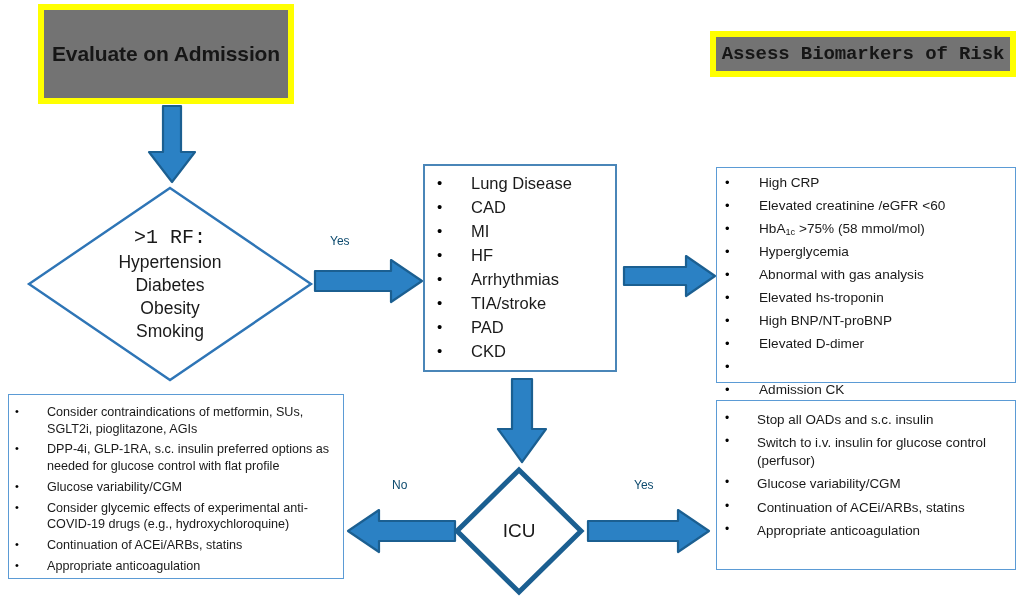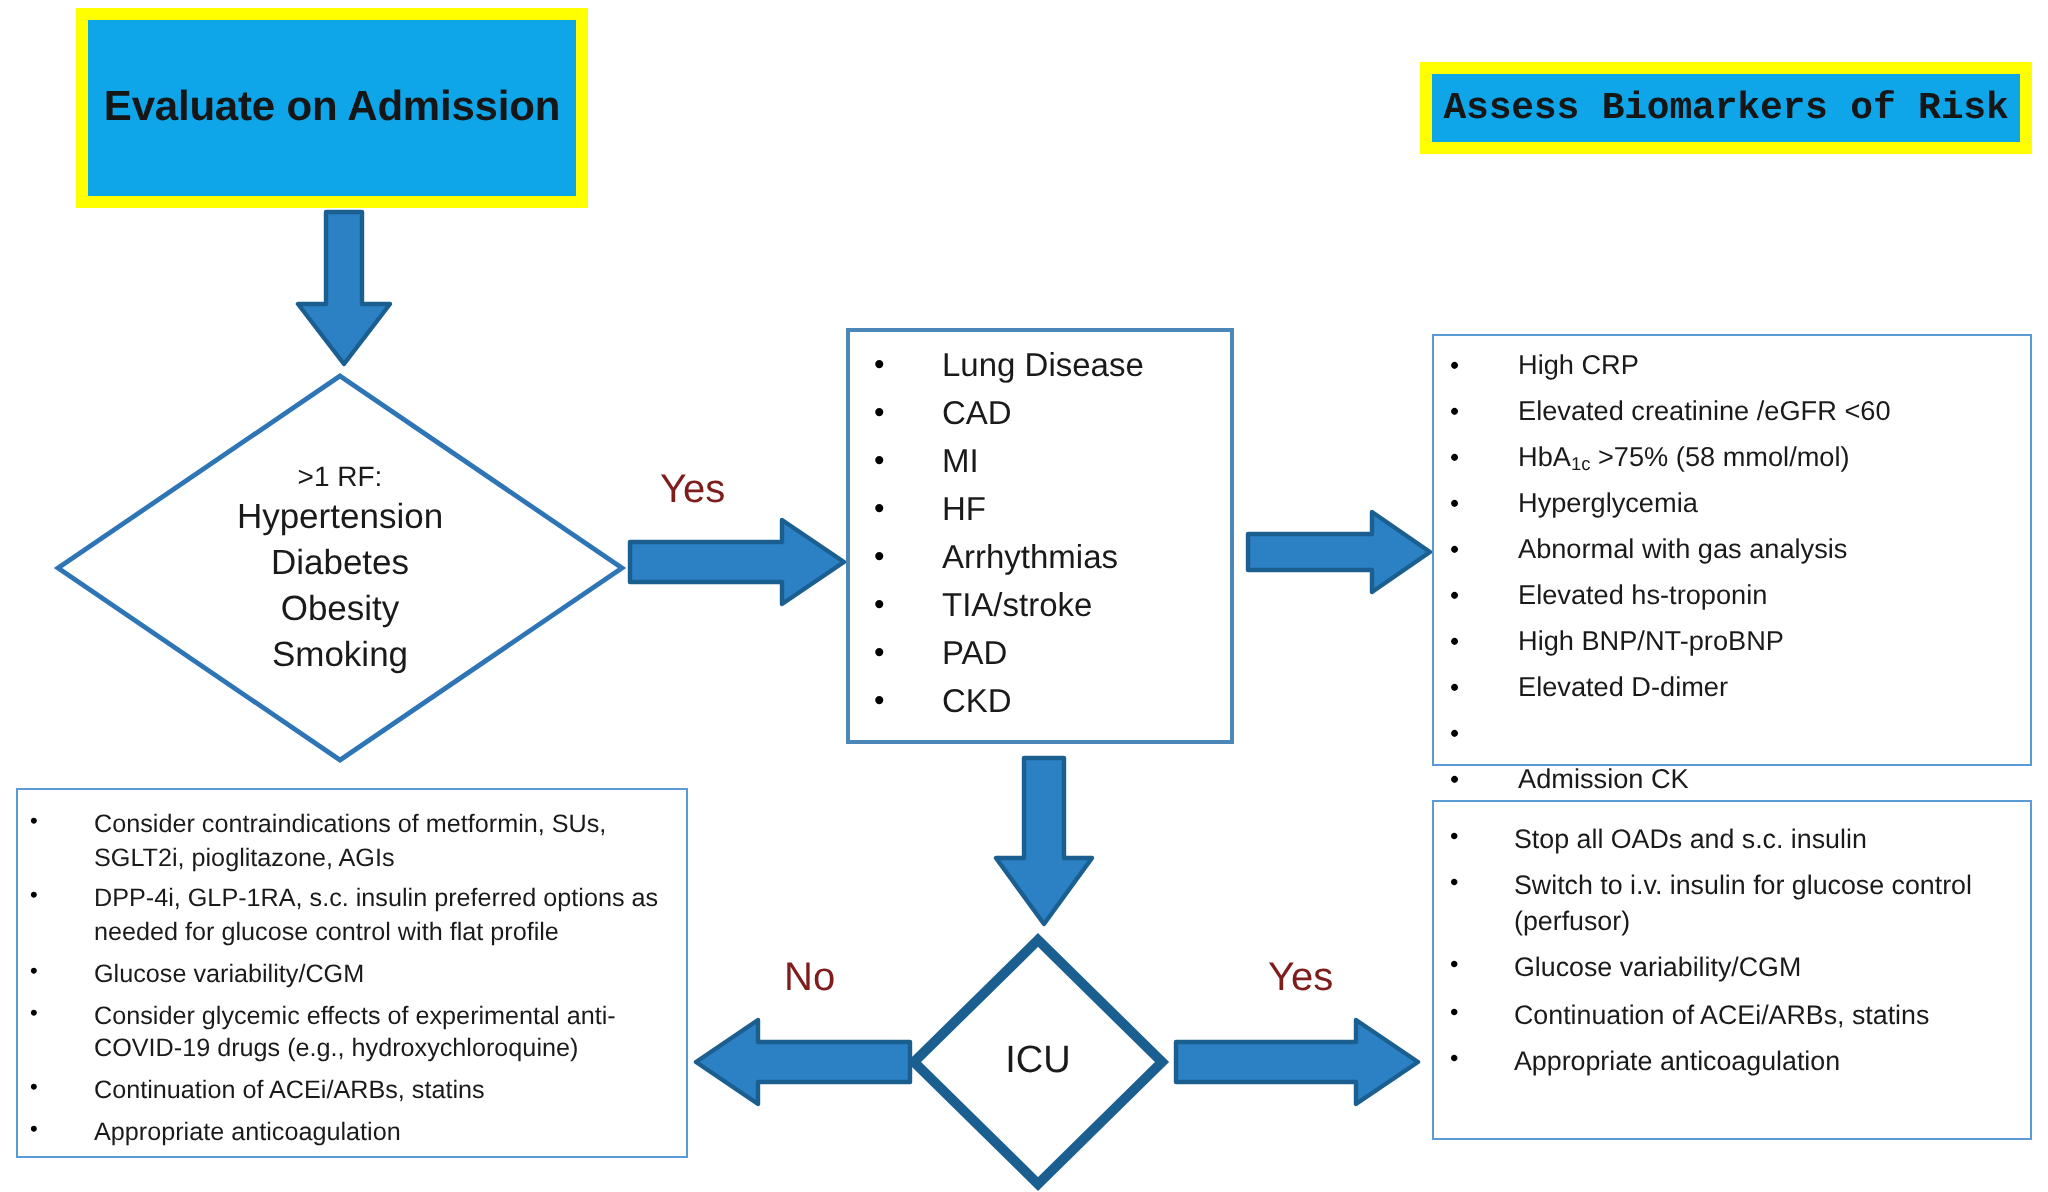--- a/index.html
+++ b/index.html
@@ -16,21 +16,21 @@
     width: 1024px;
     height: 596px;
     background: #ffffff;
     overflow: hidden;
   }
 
   
   .hdr-box {
     position: absolute;
     border: 6px solid #ffff00;
-    background: #0ea5e9;
+    background: #737373;
     box-sizing: border-box;
     display: flex;
     align-items: center;
     justify-content: center;
     text-align: center;
     color: #161616;
     font-weight: bold;
     letter-spacing: -0.1px;
   }
   #hdr-admission {
@@ -67,21 +67,21 @@
     text-align: center;
     color: #1a1a1a;
   }
   #diamond-rf {
     left: 26px; top: 185px; width: 288px; height: 198px;
   }
   #diamond-rf .diamond-text {
     font-size: 17.5px;
     line-height: 1.32;
   }
-  #diamond-rf .rf-first { font-size: 14px; }
+  #diamond-rf .rf-first { font-size: 20px; font-family: Liberation Mono, monospace; }
   #diamond-icu {
     left: 453px; top: 466px; width: 132px; height: 130px;
   }
   #diamond-icu .diamond-text {
     font-size: 19px;
     font-weight: normal;
   }
 
   
   .listbox {
@@ -163,22 +163,22 @@
   #box-icu .bullet { width: 32px; font-size: 12px; }
 
   
   .arrow {
     position: absolute;
   }
 
   
   .edge-label {
     position: absolute;
-    font-size: 20px;
-    color: #7f1d1d;
+    font-size: 12px;
+    color: #0c4a6e;
     white-space: nowrap;
   }
   #label-yes-top { left: 330px; top: 234px; }
   #label-no-icu  { left: 392px; top: 478px; }
   #label-yes-icu { left: 634px; top: 478px; }
 </style>
 </head>
 <body>
 
 <div id="canvas">

